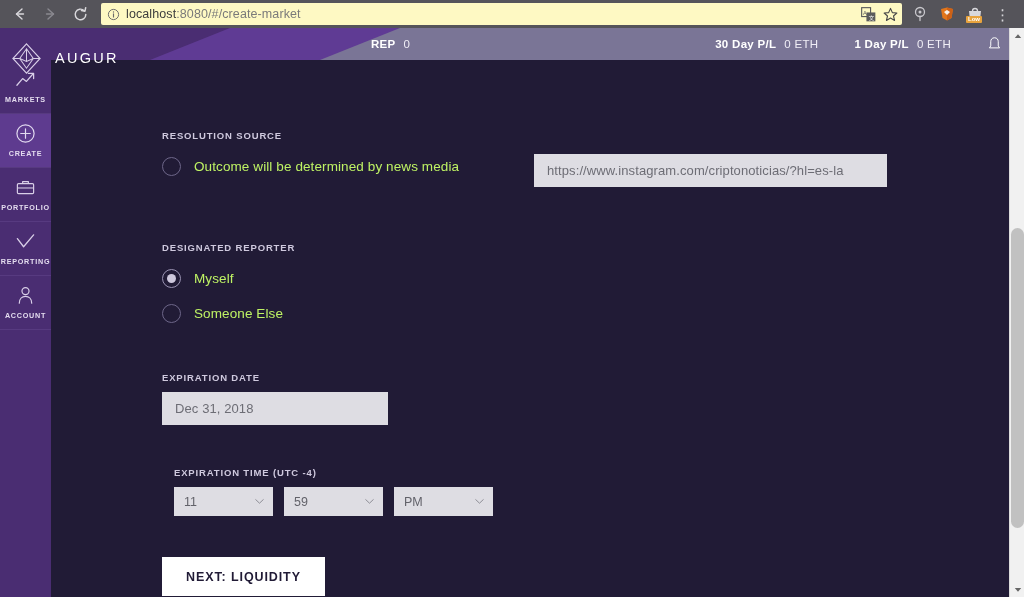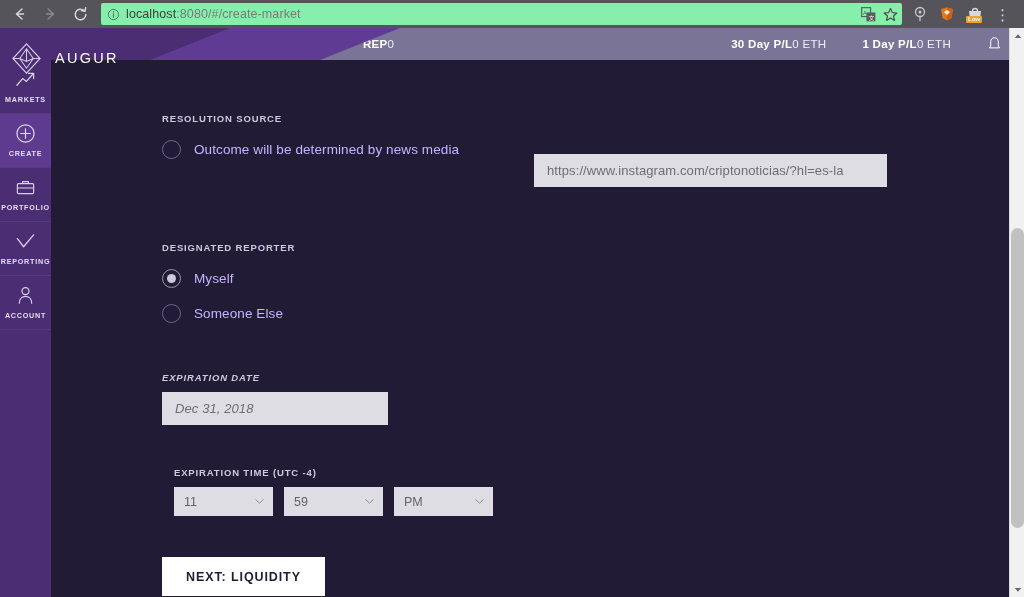--- a/index.html
+++ b/index.html
@@ -23,21 +23,21 @@
     display: flex; align-items: center; justify-content: center;
     color: #d9d8dc;
   }
   .nav-btn.disabled { color: #8a8990; }
   .nav-btn svg { display: block; }
 
   .url-box {
     flex: 1;
     height: 22px;
     margin-left: 6px; margin-right: 4px;
-    background: #86efac;
+    background: #fef9c3;
     border-radius: 2px;
     display: flex; align-items: center;
     padding: 0 6px;
     position: relative;
   }
   .info-icon { width: 13px; height: 13px; margin-right: 6px; flex-shrink: 0; }
   .url-text {
     font-size: 12.5px;
     color: #3c3c3c;
     white-space: nowrap;
@@ -80,21 +80,21 @@
     position: absolute; top: 0; left: 0;
     width: 1024px; height: 32px;
     background: #7a7596;
     overflow: hidden;
   }
   .topbar-inner {
     position: absolute; left: 260px; right: 0; top: 0; height: 32px;
     display: flex; align-items: center;
   }
   .stat {
-    display: flex; align-items: baseline; gap: 0;
+    display: flex; align-items: baseline; gap: 8px;
     color: #ffffff;
     font-size: 11.5px;
     font-weight: bold;
     letter-spacing: 0.3px;
     margin-right: 42px;
   }
   .stat .val { font-weight: normal; color: #f0eef6; }
   .topbar-right {
     margin-left: auto; display: flex; align-items: center; gap: 36px;
     padding-right: 22px;
@@ -173,21 +173,21 @@
     background: transparent;
   }
   .radio .dot {
     width: 9px; height: 9px; border-radius: 50%;
     background: #cec8dd;
     display: none;
   }
   .radio.checked { border-color: #9a93b3; }
   .radio.checked .dot { display: block; }
   .radio-text {
-    color: #c4b5fd; font-size: 13.5px;
+    color: #bef264; font-size: 13.5px;
     letter-spacing: 0.1px;
   }
 
   .text-input {
     background: #dedde3;
     border: none;
     height: 33px;
     display: flex; align-items: center;
     padding: 0 13px;
     color: #6d6d75;
@@ -405,21 +405,21 @@
         <circle cx="11" cy="6.4" r="3.7" fill="none" stroke="#d9cfe8" stroke-width="1.25"></circle>
         <path d="M4.5 19 C4.5 14.4 7.4 12 11 12 C14.6 12 17.5 14.4 17.5 19" fill="none" stroke="#d9cfe8" stroke-width="1.25" stroke-linecap="round"></path>
       </svg>
       <span class="side-label">ACCOUNT</span>
     </div>
   </div>
 
   <div class="content">
     <div class="form-area">
 
-      <div style="position:absolute; left:0; top:53px;">
+      <div style="position:absolute; left:0; top:70px;">
         <div class="field-label">RESOLUTION SOURCE</div>
 
         <div class="radio-row" style="margin-top:10px;">
           <div class="radio"></div>
           <span class="radio-text">Outcome will be determined by news media</span>
         </div>
 
       </div>
 
       <div class="text-input" style="position:absolute; left:372px; top:94px; width:353px;">
@@ -435,21 +435,21 @@
             </div>
           <span class="radio-text">Myself</span>
         </div>
 
         <div class="radio-row" style="margin-top:4px;">
           <div class="radio"></div>
           <span class="radio-text">Someone Else</span>
         </div>
       </div>
 
-      <div style="position:absolute; left:0; top:312px;font-style:italic;">
+      <div style="position:absolute; left:0; top:312px;">
         <div class="field-label">EXPIRATION DATE</div>
         <div class="text-input" style="margin-top:9px; width:226px;">
           <span>Dec 31, 2018</span>
         </div>
       </div>
 
       <div style="position:absolute; left:12px; top:407px;">
         <div class="field-label">EXPIRATION TIME (UTC -4)</div>
         <div style="display:flex; gap:11px; margin-top:9px;">
 

